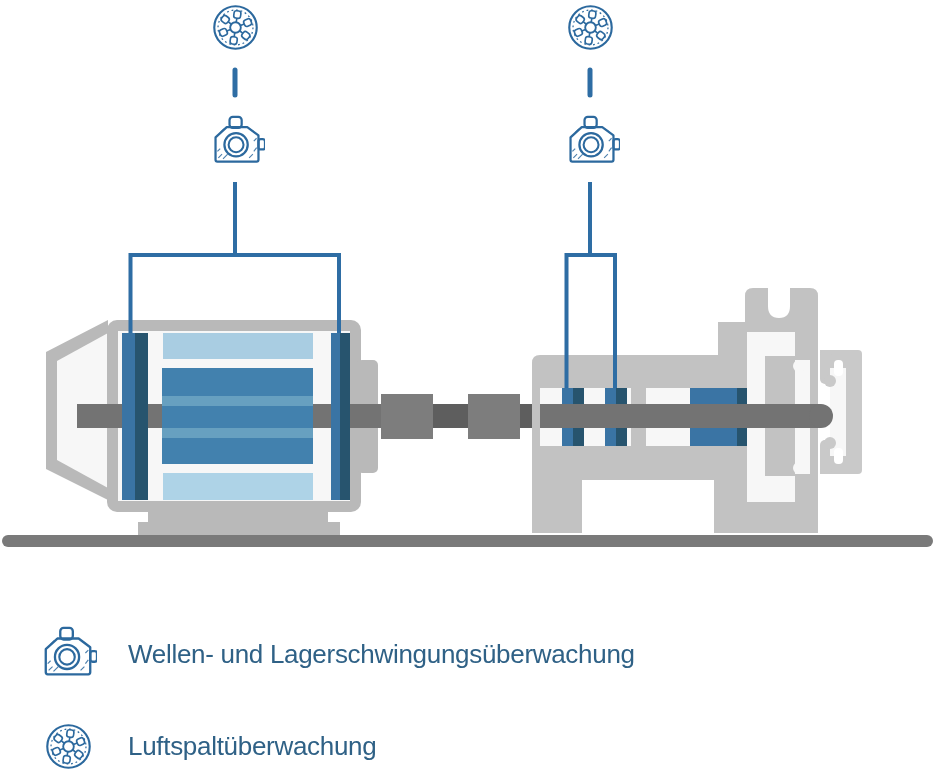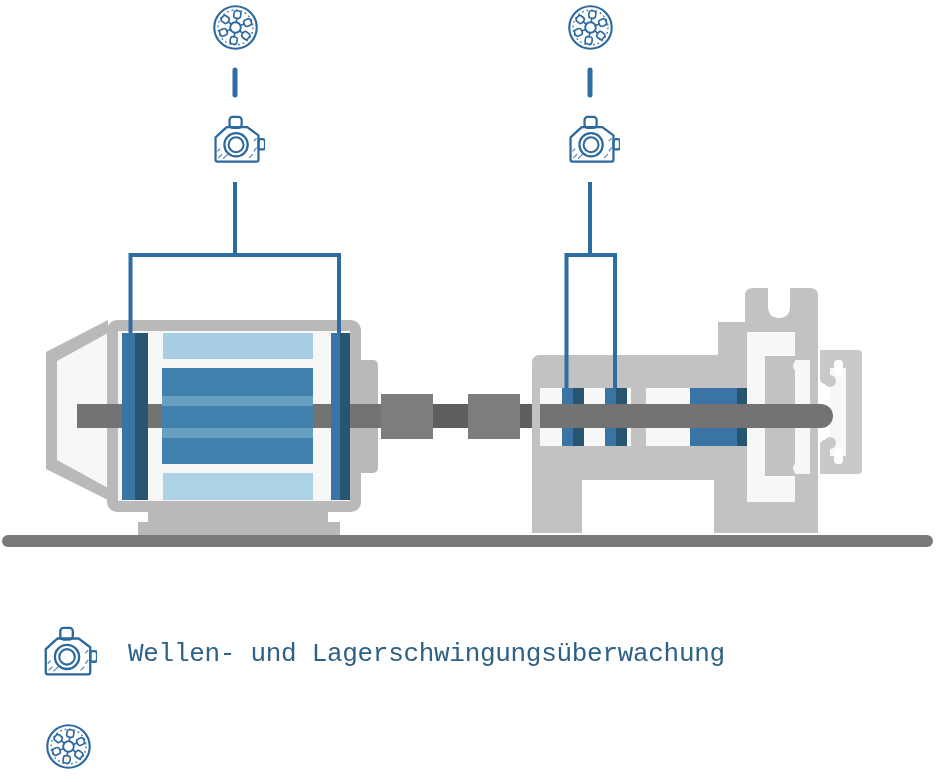--- a/index.html
+++ b/index.html
@@ -1,18 +1,18 @@
 <!DOCTYPE html>
 <html><head>
 <meta charset="utf-8">
 <style>
   html,body{margin:0;padding:0;background:#ffffff;}
   .stage{
     position:relative;width:940px;height:782px;background:#ffffff;overflow:hidden;
-    font-family:Liberation Mono, monospace;
+    font-family:Liberation Sans, sans-serif;
   }
   .scene{position:absolute;top:0;left:0;}
   .legend{position:absolute;left:38px;top:618px;width:860px;}
   .legend-row{position:absolute;left:0;display:flex;align-items:center;}
   .legend-row.row-1{top:6px;height:60px;}
   .legend-row.row-2{top:102px;height:52px;}
   .legend-icon-box{width:60px;display:flex;justify-content:center;align-items:center;}
   .legend-label{
     margin-left:30px;font-size:26px;letter-spacing:-0.3px;color:#2f6186;
     white-space:nowrap;
@@ -193,16 +193,17 @@
         </svg>
       </div>
       <div class="legend-label">Wellen- und Lagerschwingungsüberwachung</div>
     </div>
     <div class="legend-row row-2">
       <div class="legend-icon-box">
         <svg width="49" height="49" viewBox="0 0 60 60">
           <use href="#sym-airgap"></use>
         </svg>
       </div>
+      <div class="legend-label">Luftspaltüberwachung</div>
     </div>
   </div>
 
 </div>
 
 </body></html>

